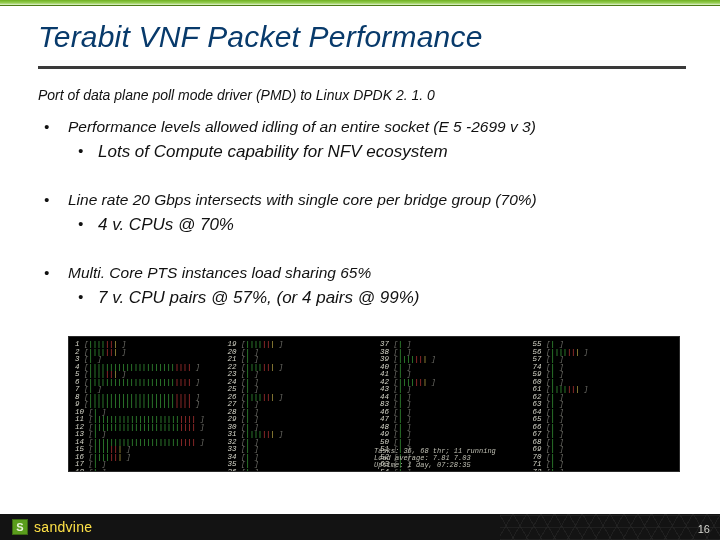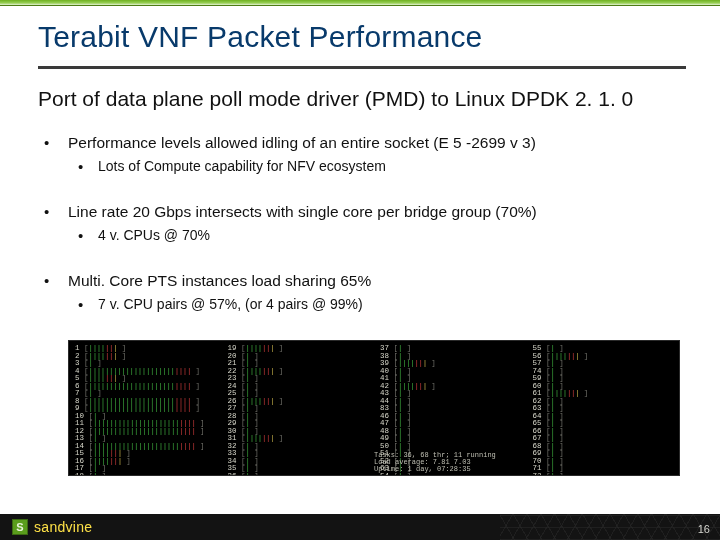--- a/index.html
+++ b/index.html
@@ -1,27 +1,27 @@
 <!DOCTYPE html>
 <html><head>
 <meta charset="utf-8">
 <style>
   * { margin: 0; padding: 0; box-sizing: border-box; }
   html, body { width: 720px; height: 540px; font-family: Verdana, Geneva, sans-serif; background: #fff; overflow: hidden; }
   .slide { width: 720px; height: 540px; position: relative; display: flex; flex-direction: column; }
   .topbar { height: 6px; width: 100%; background: linear-gradient(to bottom, #6eb11f 0%, #98cf55 60%, #e6f2d8 100%); border-bottom: 1px solid #4d7d13; }
-  .content { flex: 1; padding: 14px 34px 0 38px; }
+  .content { flex: 1; padding: 14px 34px 0 38px; font-style: italic; }
   .title { font-size: 30px; font-weight: 400; color: #083a6b; letter-spacing: 0.2px; }
   .rule { margin-top: 12px; height: 3px; background: #3a3a3a; width: 100%; }
-  .subtitle { margin-top: 18px; font-size: 21px; color: #111; }
-  ul.b1 { list-style: none; margin-top: 22px; }
+  .subtitle { margin-top: 18px; font-size: 14px; color: #111; }
+  ul.b1 { list-style: none; margin-top: 14px; }
   ul.b1 > li { position: relative; padding-left: 30px; font-size: 15.5px; color: #111; margin-bottom: 26px; line-height: 1.3; }
   ul.b1 > li::before { content: "•"; position: absolute; left: 6px; top: 0; font-size: 15px; color: #111; }
   ul.b2 { list-style: none; margin-top: 4px; }
-  ul.b2 > li { position: relative; padding-left: 30px; font-size: 14px; color: #111; line-height: 1.35; }
+  ul.b2 > li { position: relative; padding-left: 30px; font-size: 17px; color: #111; line-height: 1.35; }
   ul.b2 > li::before { content: "•"; position: absolute; left: 10px; top: 0; font-size: 15px; color: #111; }
   .screenshot { margin: 2px 0 0 30px; width: 612px; height: 136px; background: #000; border: 1px solid #2a2a2a; display: flex; color: #aeb3aa; font-family: "Courier New", monospace; font-size: 7.5px; line-height: 1.0; overflow: hidden; position: relative; }
   .col { flex: 1; padding: 4px 6px 2px 6px; }
   .row { white-space: nowrap; }
   .num { color: #d7d7ca; }
   .bar { display: inline-block; letter-spacing: -0.4px; }
   .g { color: #3fae3f; }
   .r { color: #cf3c3c; }
   .y { color: #c7b24a; }
   .w { color: #bfbfb3; }

